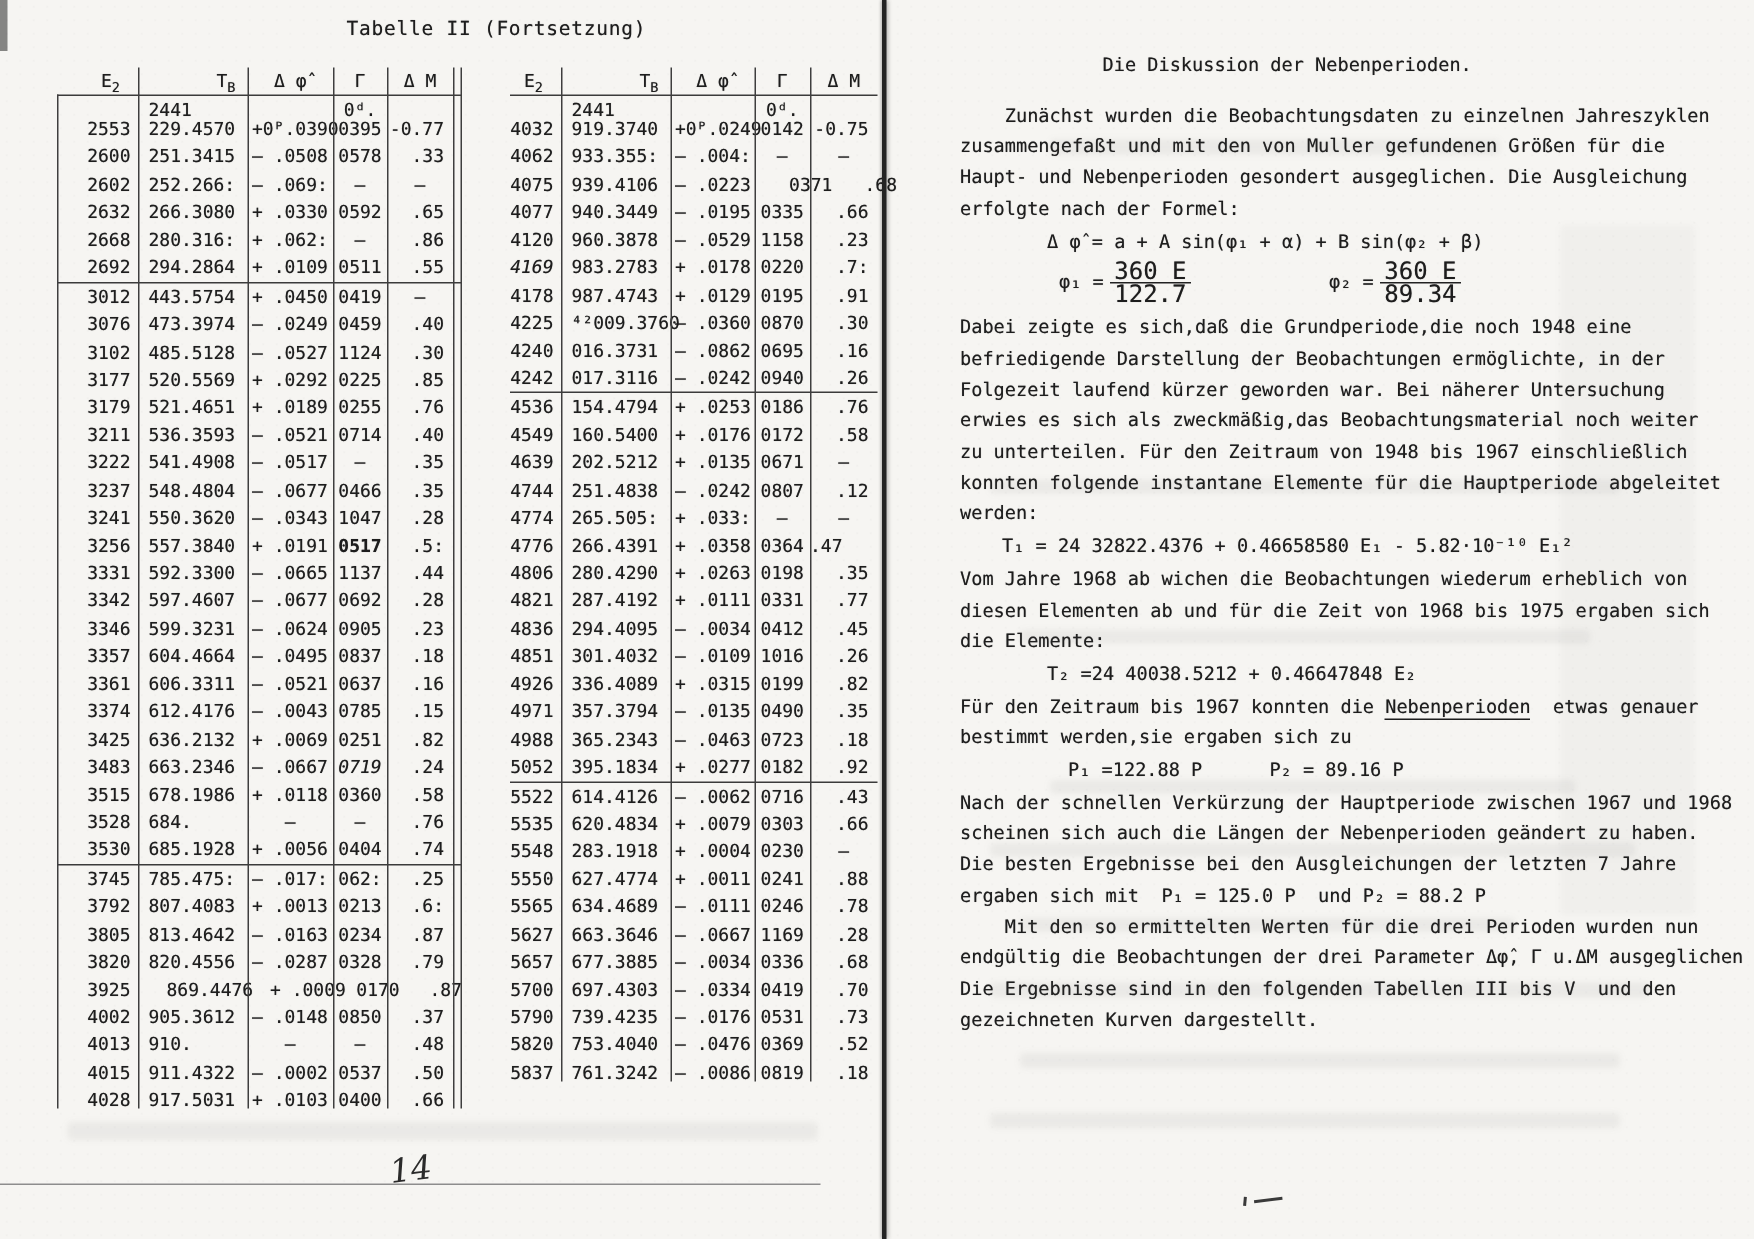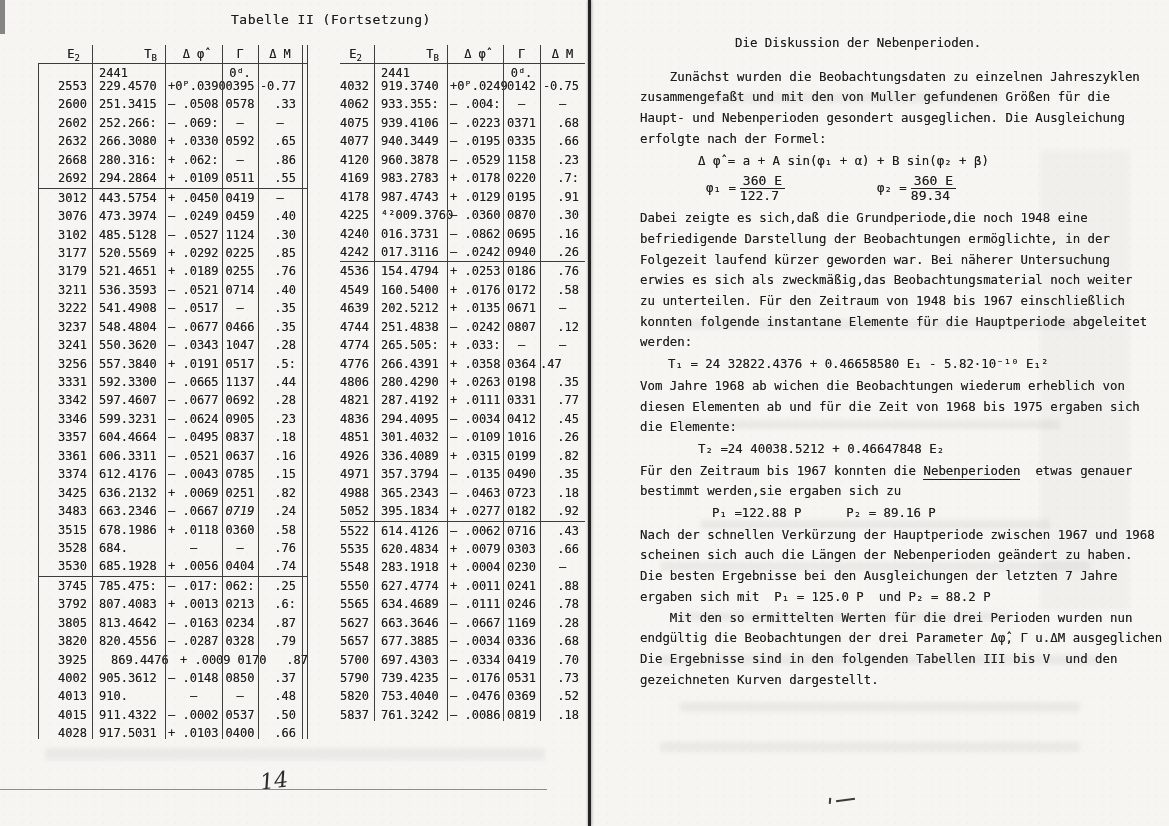--- a/index.html
+++ b/index.html
@@ -37,21 +37,21 @@
 
   
   #right-page{position:absolute;left:640px;top:33px;width:528px;font-size:12.4px;line-height:20.7px}
   .heading{padding-left:95px;margin-bottom:13px;white-space:pre}
   .para{white-space:pre}
   .formula{white-space:pre;margin:1px 0}
   .uline{border-bottom:1px solid #1d1d1d;padding-bottom:1px}
   .fracrow{display:flex;align-items:center;margin:2px 0 5px}
   .fitem{display:flex;align-items:center}
   .fitem + .fitem{margin-left:92px}
-  .frac{display:inline-block;text-align:left;margin-left:4px;font-size:13px}
+  .frac{display:inline-block;text-align:center;margin-left:4px;font-size:16px}
   .frac .num{display:block;border-bottom:1px solid #222;padding:0 3px;line-height:15px}
   .frac .den{display:block;line-height:14px}
 
   
   #spine{position:absolute;left:588px;top:0;width:3px;height:826px;background:#232323;
          box-shadow:1px 0 3px rgba(0,0,0,0.28), -1px 0 2px rgba(0,0,0,0.18)}
   #bottom-edge-line{position:absolute;left:0;top:789px;width:547px;height:1px;background:#8d8d8d}
   #page-number{position:absolute;left:260px;top:768px;font-family:"DejaVu Serif",serif;
                font-style:italic;font-size:22px;transform:rotate(-7deg);color:#2b2b2b}
   #corner-mark{position:absolute;left:836px;top:799px;width:19px;height:2px;background:#3a3a3a;
@@ -184,21 +184,21 @@
         <span class="cell c0" style="width: 54px;">3241</span>
         <span class="cell c1" style="width: 73px;">550.3620</span>
         <span class="cell c2" style="width: 57px;">– .0343</span>
         <span class="cell c3" style="width: 36px;">1047</span>
         <span class="cell c4" style="width: 44px;">.28</span>
       </div>
       <div class="trow">
         <span class="cell c0" style="width: 54px;">3256</span>
         <span class="cell c1" style="width: 73px;">557.3840</span>
         <span class="cell c2" style="width: 57px;">+ .0191</span>
-        <span class="cell c3" style="width: 36px;">0517</span>
+        <span class="cell c3" style="width: 36px; font-weight: bold;">0517</span>
         <span class="cell c4" style="width: 44px;">.5:</span>
       </div>
       <div class="trow">
         <span class="cell c0" style="width: 54px;">3331</span>
         <span class="cell c1" style="width: 73px;">592.3300</span>
         <span class="cell c2" style="width: 57px;">– .0665</span>
         <span class="cell c3" style="width: 36px;">1137</span>
         <span class="cell c4" style="width: 44px;">.44</span>
       </div>
       <div class="trow">
@@ -368,39 +368,39 @@
         <span class="cell c0" style="width: 34px;">4062</span>
         <span class="cell c1" style="width: 73px;">933.355:</span>
         <span class="cell c2" style="width: 56px;">– .004:</span>
         <span class="cell c3" style="width: 37px;">–</span>
         <span class="cell c4 dash" style="width: 45px;">–</span>
       </div>
       <div class="trow">
         <span class="cell c0" style="width: 34px;">4075</span>
         <span class="cell c1" style="width: 73px;">939.4106</span>
         <span class="cell c2" style="width: 56px;">– .0223</span>
-        <span class="cell c3" style="width: 37px;">0371</span>
+        <span class="cell c3" style="width: 37px; margin-left: 19px;">0371</span>
         <span class="cell c4" style="width: 45px;">.68</span>
       </div>
       <div class="trow">
         <span class="cell c0" style="width: 34px;">4077</span>
         <span class="cell c1" style="width: 73px;">940.3449</span>
         <span class="cell c2" style="width: 56px;">– .0195</span>
         <span class="cell c3" style="width: 37px;">0335</span>
         <span class="cell c4" style="width: 45px;">.66</span>
       </div>
       <div class="trow">
         <span class="cell c0" style="width: 34px;">4120</span>
         <span class="cell c1" style="width: 73px;">960.3878</span>
         <span class="cell c2" style="width: 56px;">– .0529</span>
         <span class="cell c3" style="width: 37px;">1158</span>
         <span class="cell c4" style="width: 45px;">.23</span>
       </div>
       <div class="trow">
-        <span class="cell c0" style="width: 34px;">4169</span>
+        <span class="cell c0" style="width: 34px; font-style: italic;">4169</span>
         <span class="cell c1" style="width: 73px;">983.2783</span>
         <span class="cell c2" style="width: 56px;">+ .0178</span>
         <span class="cell c3" style="width: 37px;">0220</span>
         <span class="cell c4" style="width: 45px;">.7:</span>
       </div>
       <div class="trow">
         <span class="cell c0" style="width: 34px;">4178</span>
         <span class="cell c1" style="width: 73px;">987.4743</span>
         <span class="cell c2" style="width: 56px;">+ .0129</span>
         <span class="cell c3" style="width: 37px;">0195</span>

